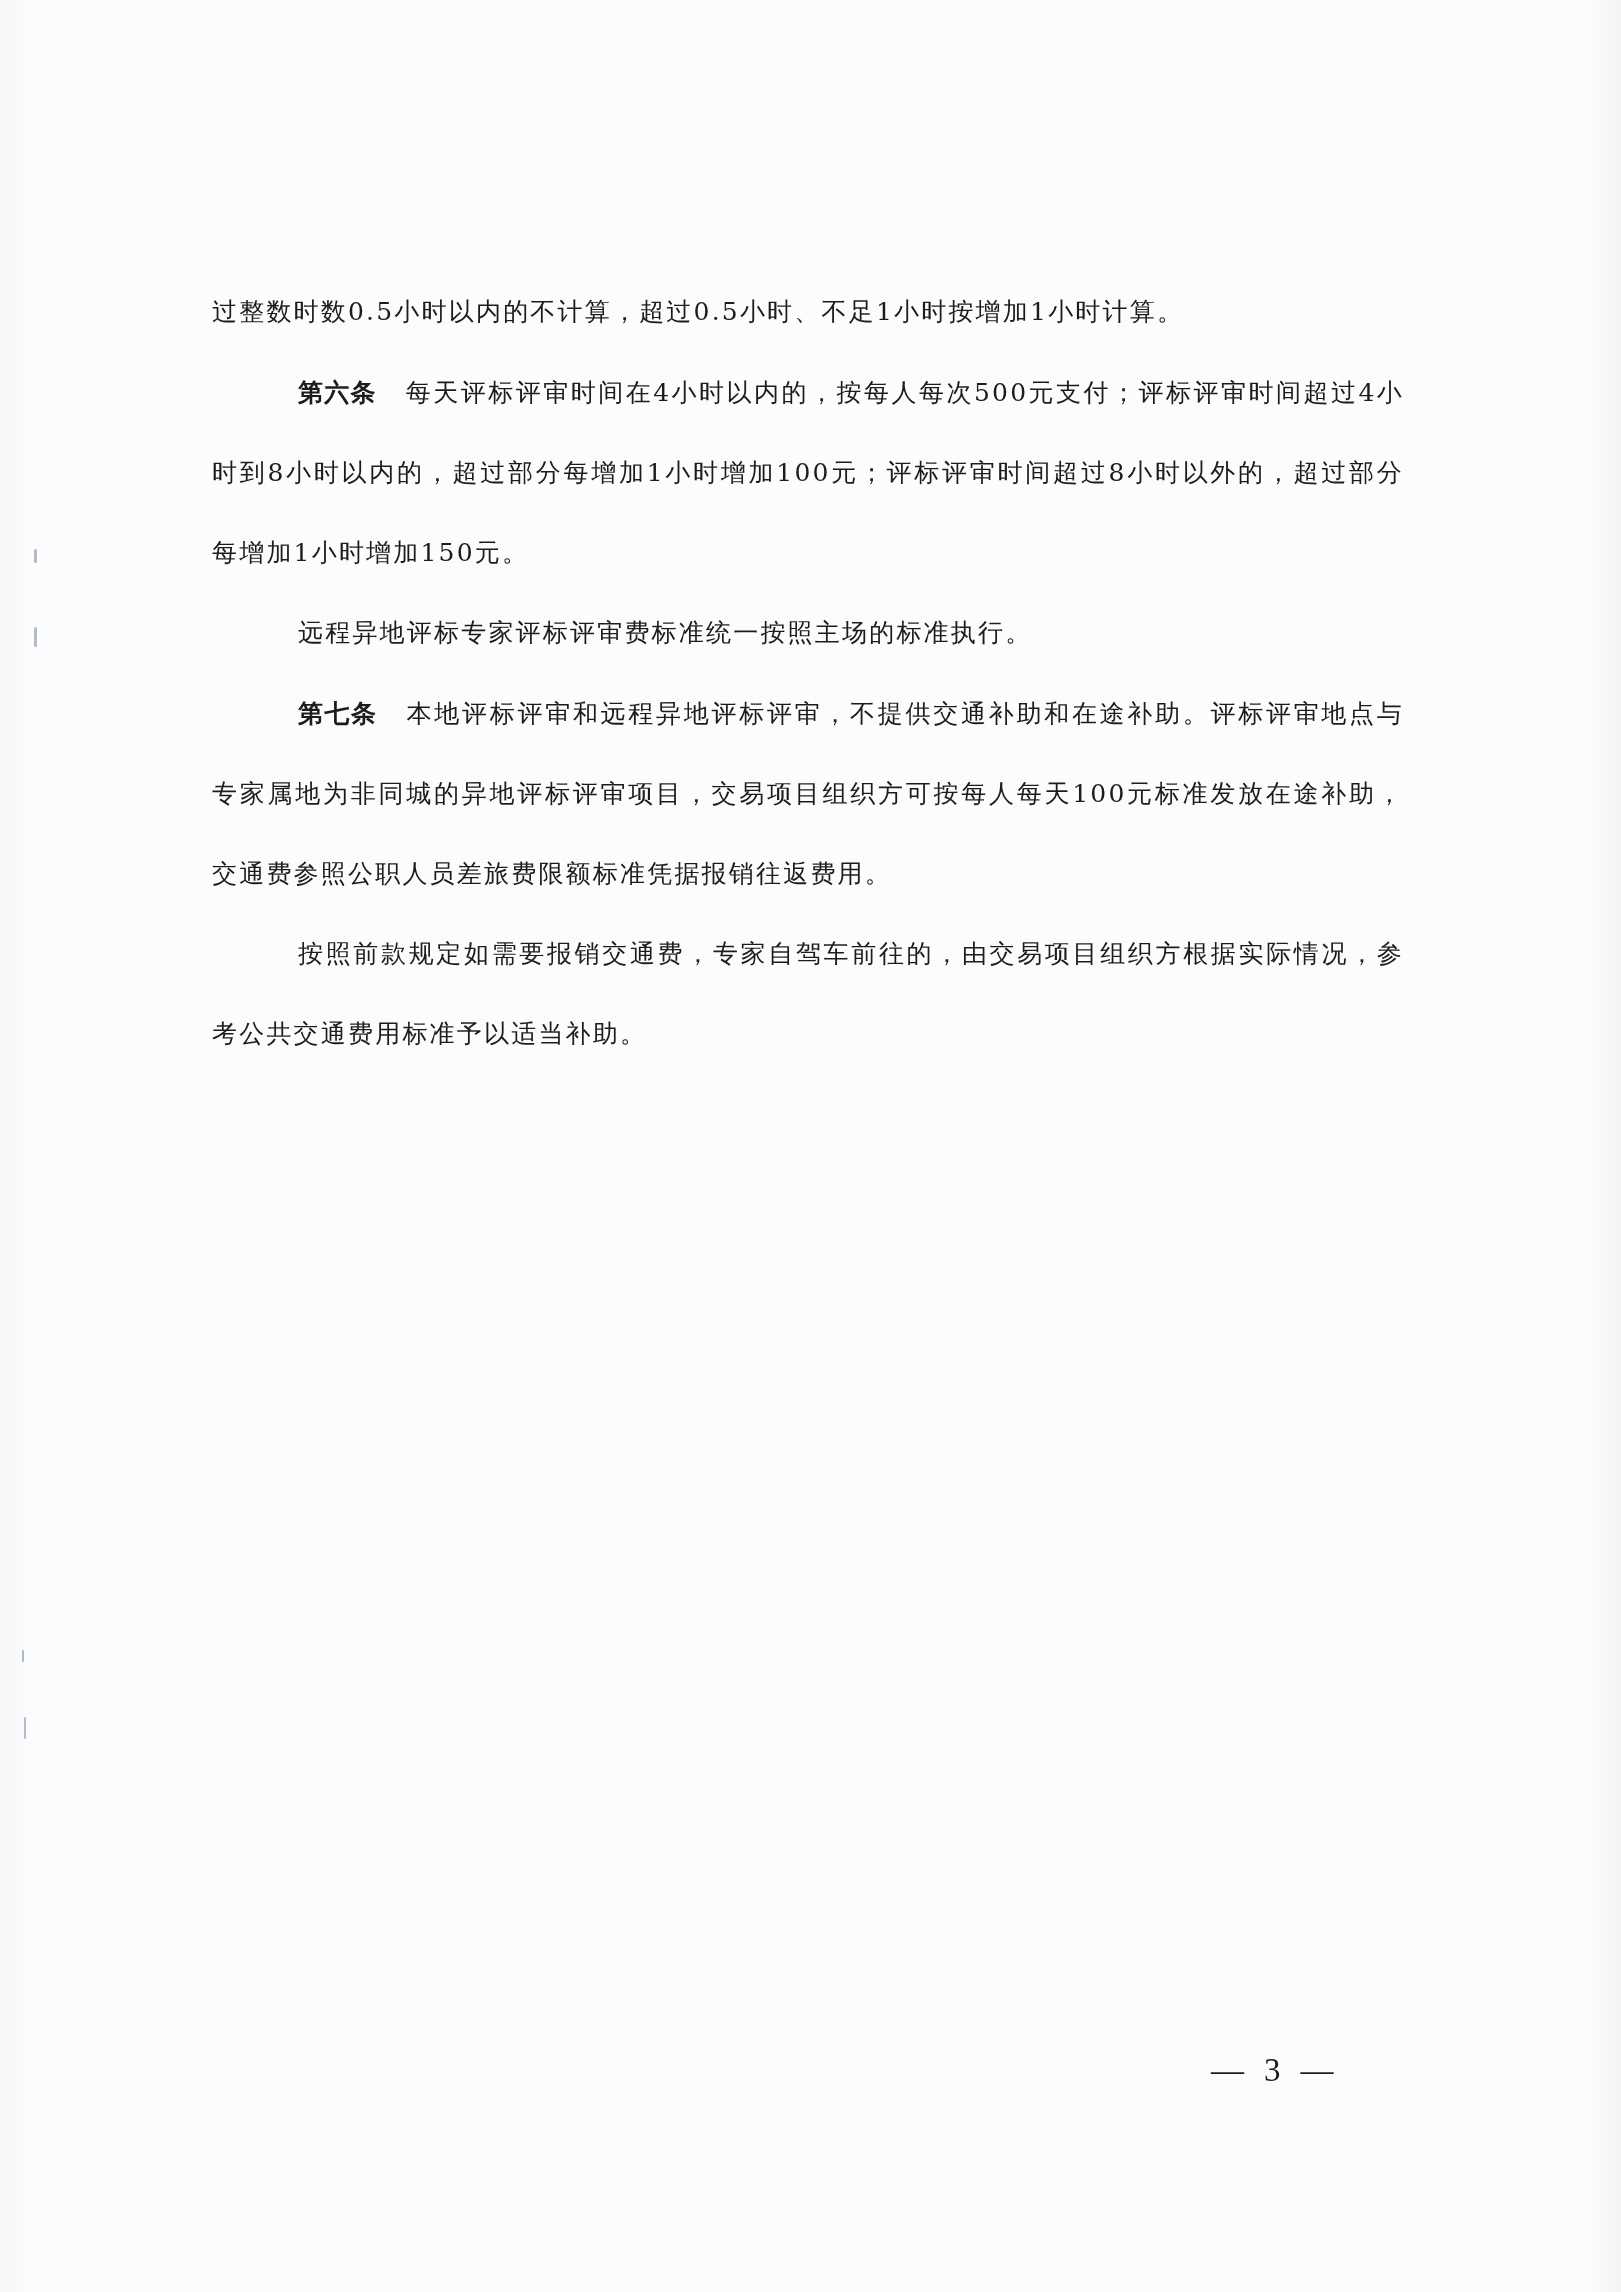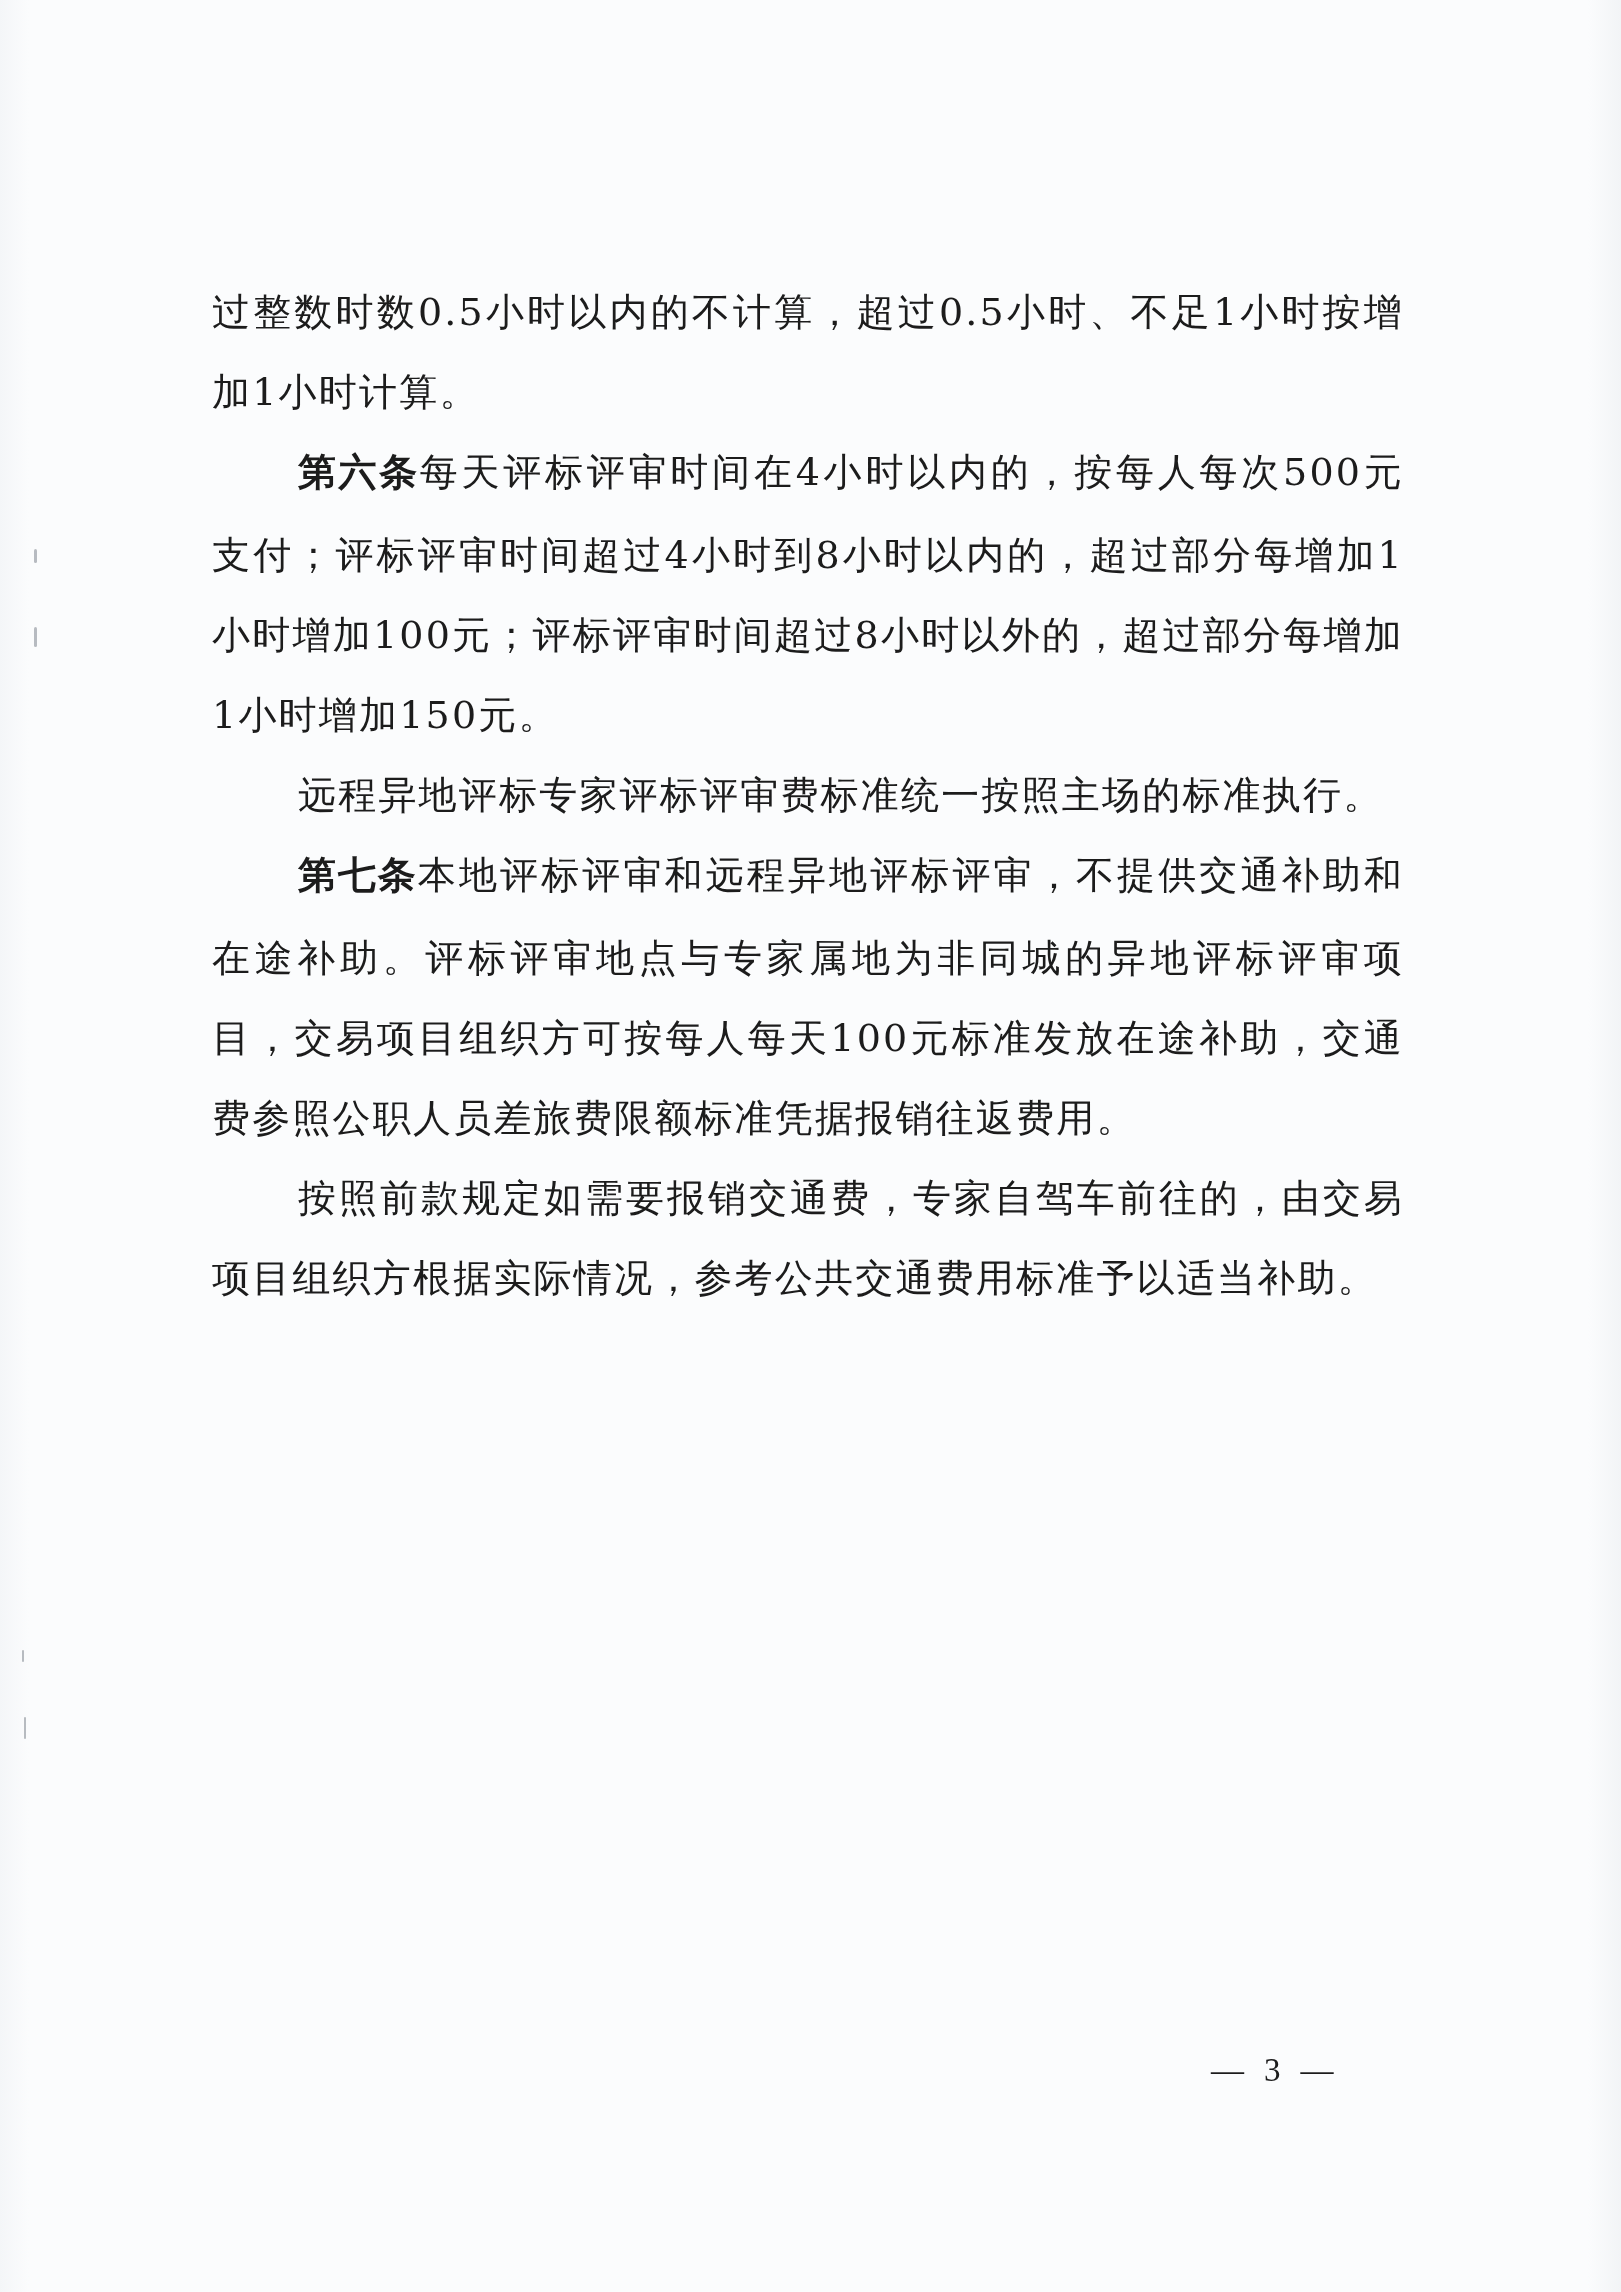--- a/index.html
+++ b/index.html
@@ -23,35 +23,36 @@
       height: 2293px;
       background: linear-gradient(to right, #f4f6f8 0px, #fbfcfd 29px, #fbfcfd 1588px, #f2f4f6 1621px);
     }
     .body-text {
       position: absolute;
       left: 212px;
       top: 272px;
       width: 1192px;
     }
     .para {
-      font-size: 38px;
+      font-size: 25px;
       line-height: 80px;
       letter-spacing: 2.2px;
       text-align: justify;
       text-align-last: left;
       margin: 0;
       word-break: break-all;
     }
     .para.indent {
       text-indent: 86px;
     }
     .article-label {
-      font-family: Liberation Mono, monospace;
+      font-family: Liberation Sans, sans-serif;
       font-weight: bold;
       letter-spacing: 1px;
+      margin-right: 29px;
     }
     .page-number {
       position: absolute;
       left: 1211px;
       top: 2052px;
       font-size: 33px;
       letter-spacing: 5.9px;
       font-family: "Liberation Serif", "DejaVu Serif", serif;
     }
     .binding-mark {

